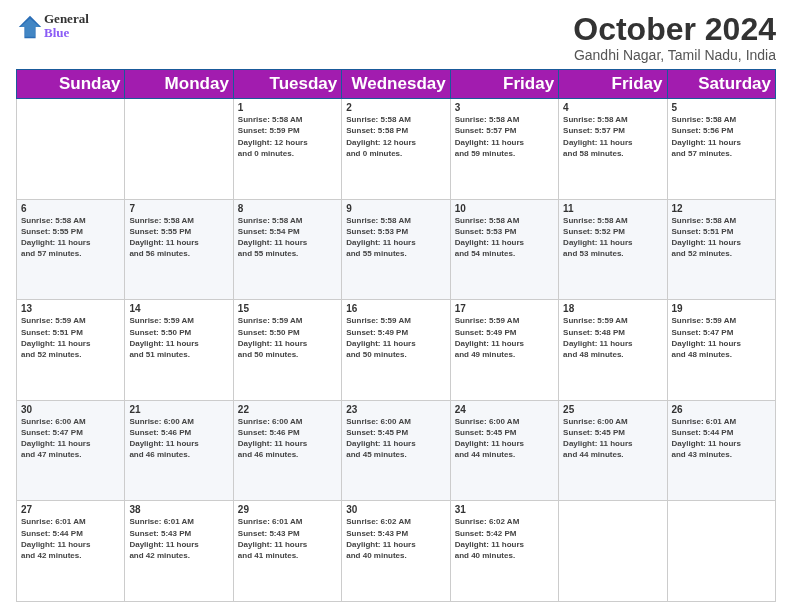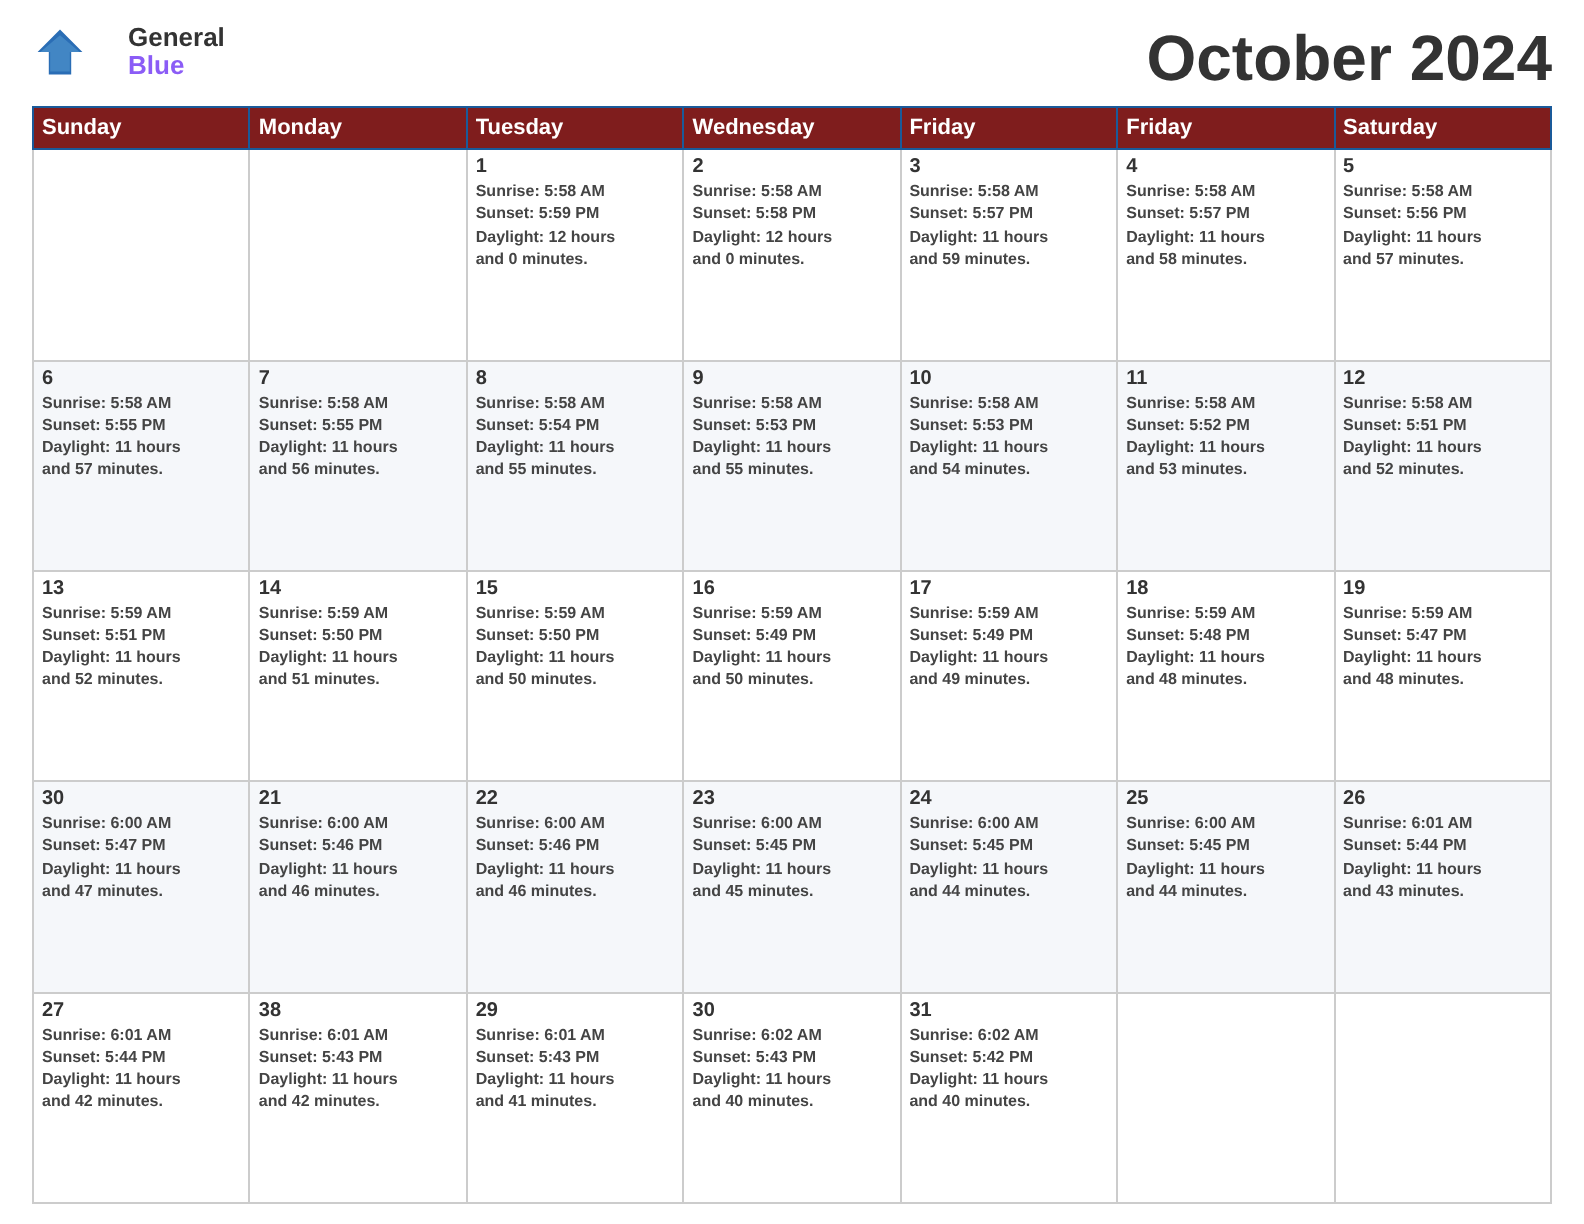--- a/index.html
+++ b/index.html
@@ -18,22 +18,23 @@
       flex-direction: column;
     }
     .header {
       display: flex;
       justify-content: space-between;
       align-items: flex-start;
       margin-bottom: 6px;
     }
     .logo {
       display: flex;
-      align-items: center;
-      gap: 20px;
+      align-items: flex-end;
+      gap: 0;
+      font-family: Liberation Serif, serif;
     }
     .logo-text {
       display: flex;
       flex-direction: column;
       line-height: 1.1;
     }
     .logo-general {
       font-size: 13px;
       font-weight: bold;
       color: #333;
@@ -61,26 +62,26 @@
       color: #555;
     }
     .calendar {
       flex: 1;
       border: 1px solid #ccc;
       border-collapse: collapse;
       width: 100%;
       table-layout: fixed;
     }
     .calendar th {
-      background: #7f1d1d;
+      background: #a21caf;
       color: #fff;
-      font-size: 11px;
+      font-size: 17px;
       font-weight: bold;
       padding: 4px 4px;
-      text-align: left;
+      text-align: right;
       border: 1px solid #1a5a9a;
     }
     .calendar td {
       vertical-align: top;
       border: 1px solid #ccc;
       padding: 3px 4px;
       font-size: 8.5px;
       color: #333;
       background: #fff;
       width: calc(100% / 7);
@@ -115,20 +116,21 @@
         <polygon points="20,4 36,20 28,20 28,36 12,36 12,20 4,20" fill="#2a6db5"></polygon>
         <polygon points="20,8 34,20 27,20 27,34 13,34 13,20 6,20" fill="#5a9fd4" opacity="0.5"></polygon>
       </svg>
       <div class="logo-text">
         <span class="logo-general">General</span>
         <span class="logo-blue">Blue</span>
       </div>
     </div>
     <div class="title-block">
       <div class="month-title">October 2024</div>
+      <div class="location">Gandhi Nagar, Tamil Nadu, India</div>
     </div>
   </div>
 
   <table class="calendar">
     <thead>
       <tr>
       <th>Sunday</th>
           <th>Monday</th>
           <th>Tuesday</th>
           <th>Wednesday</th>

